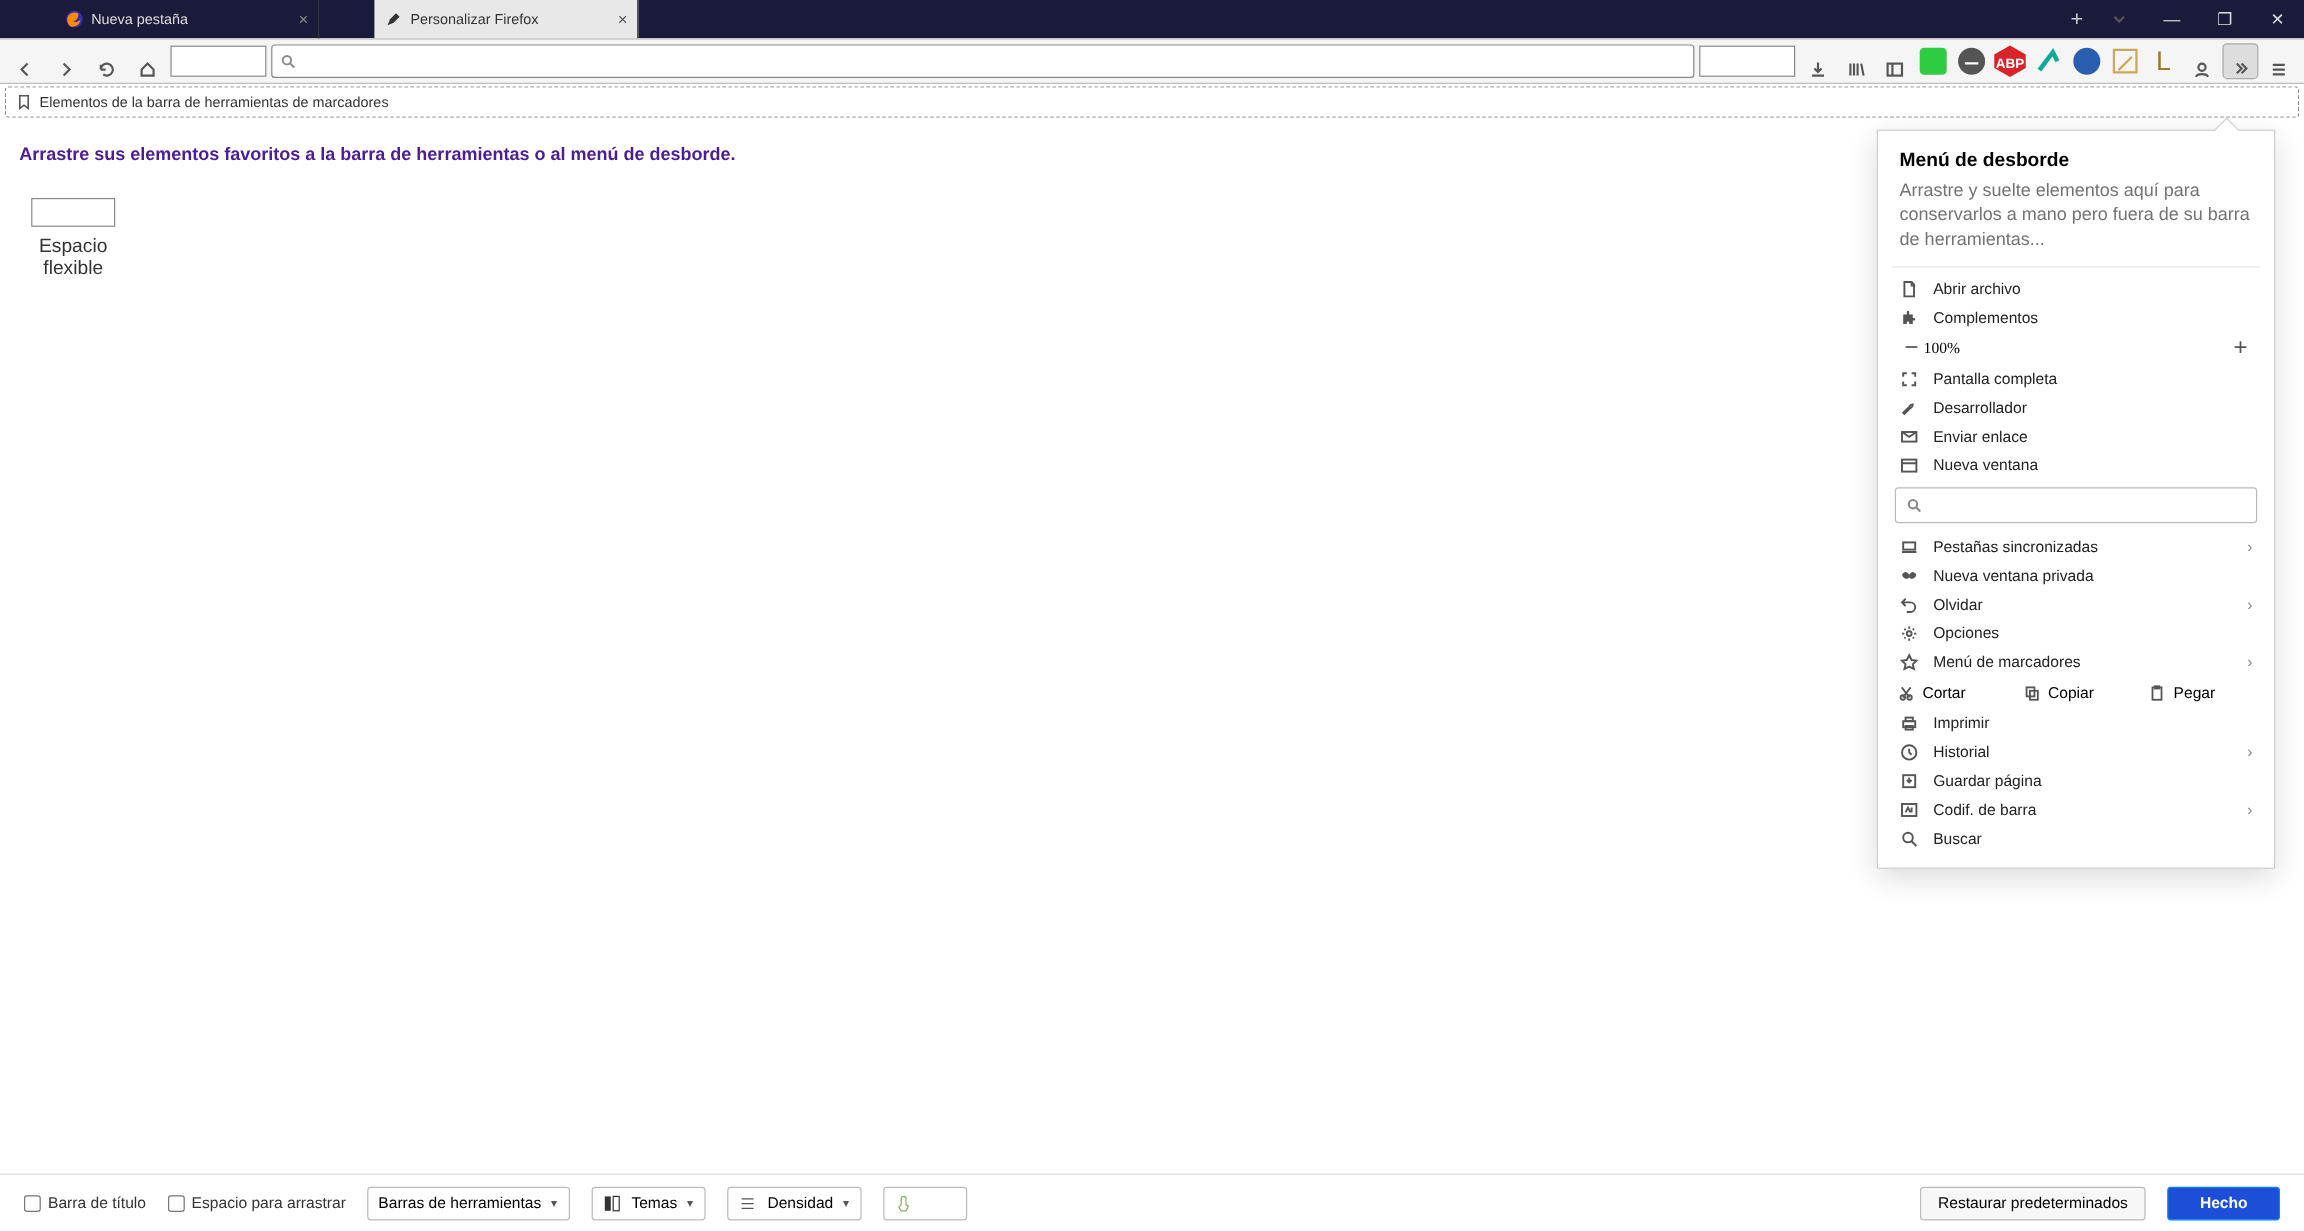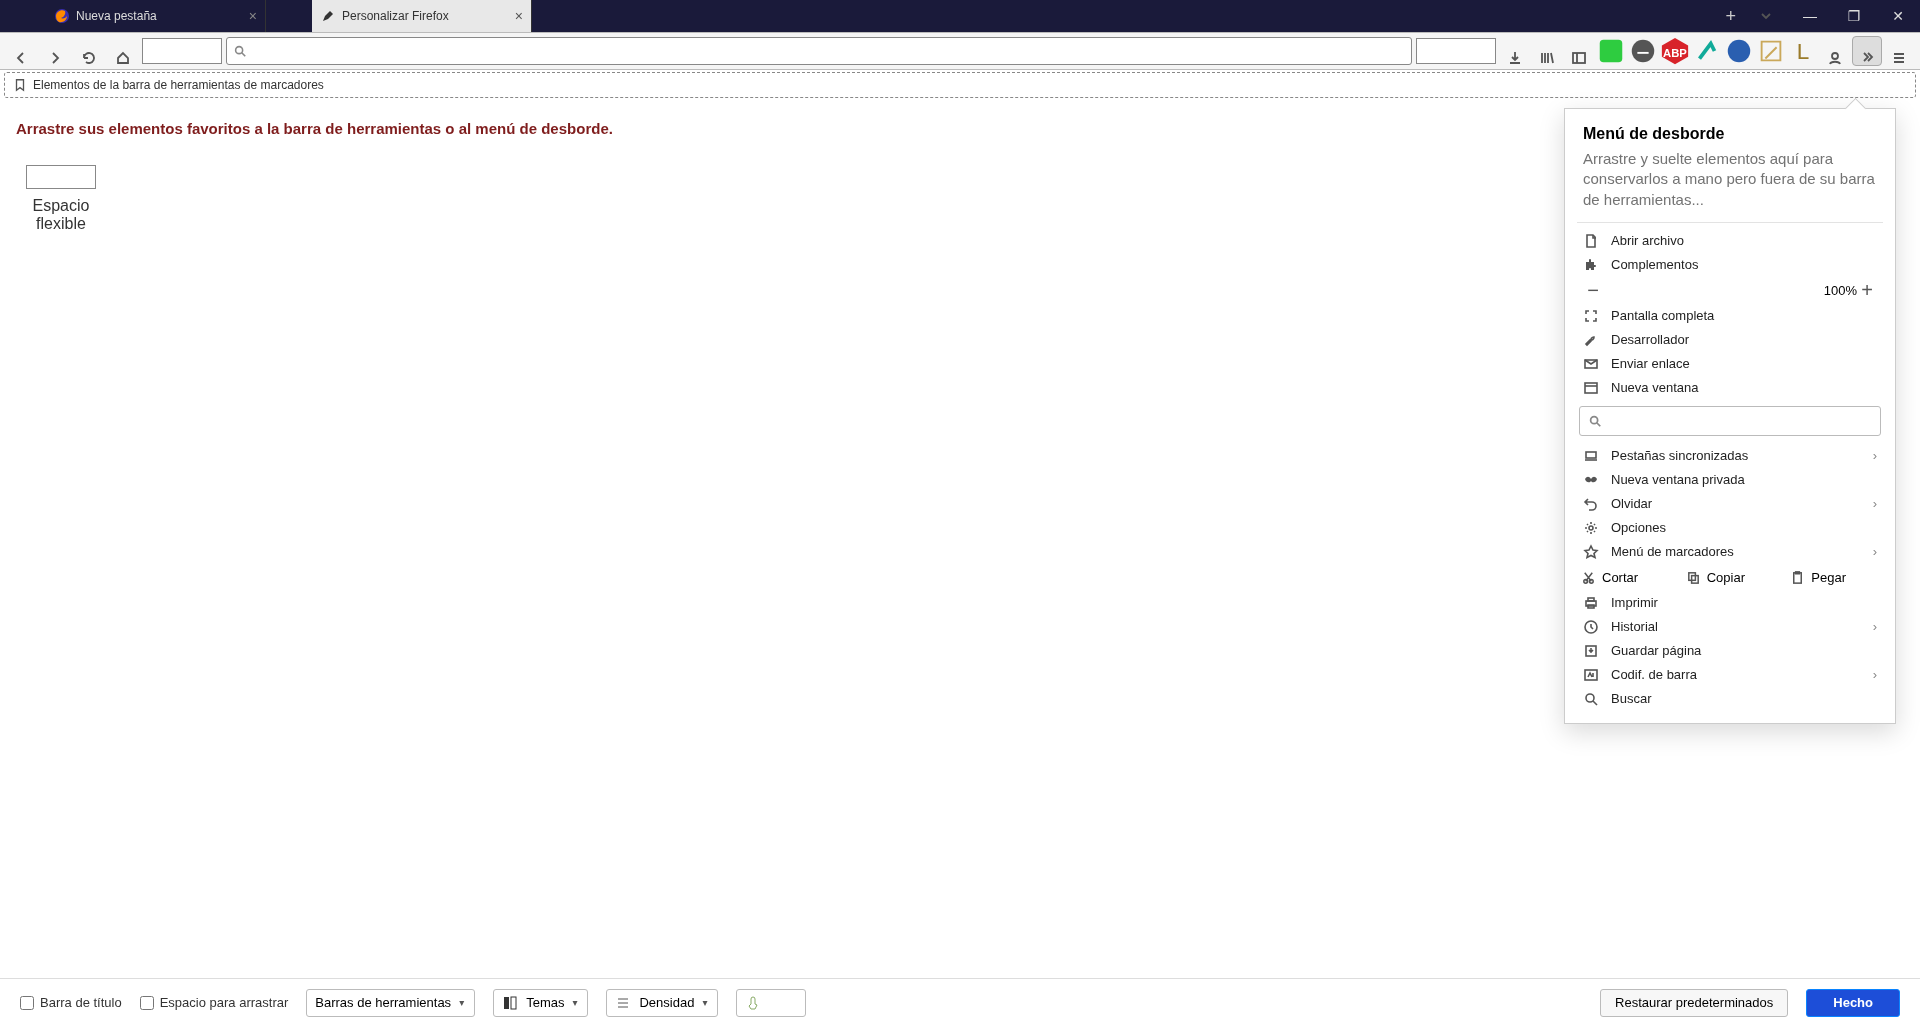--- a/index.html
+++ b/index.html
@@ -20,35 +20,35 @@
 .nav-icon-btn.overflow-active { background: #ddd; border:1px solid #aaa; }
 .nav-input-small { width: 80px; height: 26px; border: 1px solid #888; background: #fff; }
 .urlbar { flex: 1; height: 28px; border: 1px solid #888; border-radius: 3px; background: #fff; display:flex; align-items:center; padding:0 6px; color:#888; }
 .urlbar svg { width:14px; height:14px; }
 .ext-row { display:flex; gap:2px; }
 
 .bookmarks-bar { height: 26px; border: 1px dashed #888; margin: 2px 4px; display:flex; align-items:center; padding: 0 8px; font-size: 12px; color:#333; gap:6px; border-radius:3px;}
 .bookmarks-bar svg{width:14px;height:14px;}
 
 .customize-main { position: relative; padding: 20px 16px; }
-.instructions { font-size: 15px; font-weight: 600; color: #7f1d1d; }
+.instructions { font-size: 15px; font-weight: 600; color: #4c1d95; }
 .flex-space-item { margin-top: 28px; width: 90px; text-align: center; font-size: 16px; color:#333;}
 .flex-space-box { width: 70px; height: 24px; border: 1px solid #888; margin: 0 auto 8px; background:#fff;}
 
 .overflow-panel { position: absolute; top: 108px; right: 24px; width: 332px; background: #fff; border: 1px solid #ccc; border-radius: 0; box-shadow: 0 8px 24px rgba(0,0,0,0.15); padding: 16px 0 12px; z-index:5;}
 .overflow-panel::before{content:""; position:absolute; top:-8px; right:32px; width:14px; height:14px; background:#fff; border-left:1px solid #ccc; border-top:1px solid #ccc; transform:rotate(45deg);}
 .overflow-panel h3 { font-size: 16px; font-weight: 700; padding: 0 18px 6px; }
 .overflow-panel .desc { font-size: 15px; color: #737373; padding: 0 18px 12px; line-height:1.35;}
 .overflow-panel hr { border:none; border-top:1px solid #e3e3e3; margin:0 12px 6px;}
 .ov-item { display:flex; align-items:center; gap:12px; padding: 4px 18px; font-size: 13px; color:#222; min-height:24px;}
 .ov-item svg { width:16px; height:16px; flex-shrink:0; stroke:#555; fill:none; stroke-width:1.6;}
 .ov-item .chev { margin-left:auto; color:#888;}
 .zoom-row { display:flex; align-items:center; padding: 2px 18px; }
 .zoom-row .minus, .zoom-row .plus { font-size:20px; color:#555; width:20px; text-align:center;}
-.zoom-row .pct { flex:1; text-align:right; font-size:13px;}
+.zoom-row .pct { flex:1; text-align:left; font-size:13px;font-family:Liberation Serif, serif;}
 .ov-search { margin: 6px 14px 8px; height:30px; border:1px solid #bbb; border-radius:3px; display:flex; align-items:center; padding:0 8px; color:#888;}
 .ov-search svg{width:14px;height:14px; stroke:#888; fill:none; stroke-width:2;}
 .ov-triple { display:flex; padding:4px 10px; gap:4px;}
 .ov-triple .t { flex:1; display:flex; align-items:center; gap:6px; font-size:13px; padding:2px 6px;}
 .ov-triple svg{width:15px;height:15px; stroke:#555; fill:none; stroke-width:1.6;}
 
 .bottom-bar { position: absolute; bottom: 0; left:0; right:0; height: 48px; border-top: 1px solid #ddd; background:#fff; display:flex; align-items:center; padding: 0 20px; gap: 18px; }
 .check-lbl { display:flex; align-items:center; gap:6px; font-size: 13px; color:#333;}
 .check-lbl input{width:14px;height:14px;}
 .drop-btn { height:28px; border:1px solid #bbb; border-radius:3px; background:#fff; display:flex; align-items:center; padding:0 10px 0 8px; font-size:13px; gap:8px; min-width:140px;}

